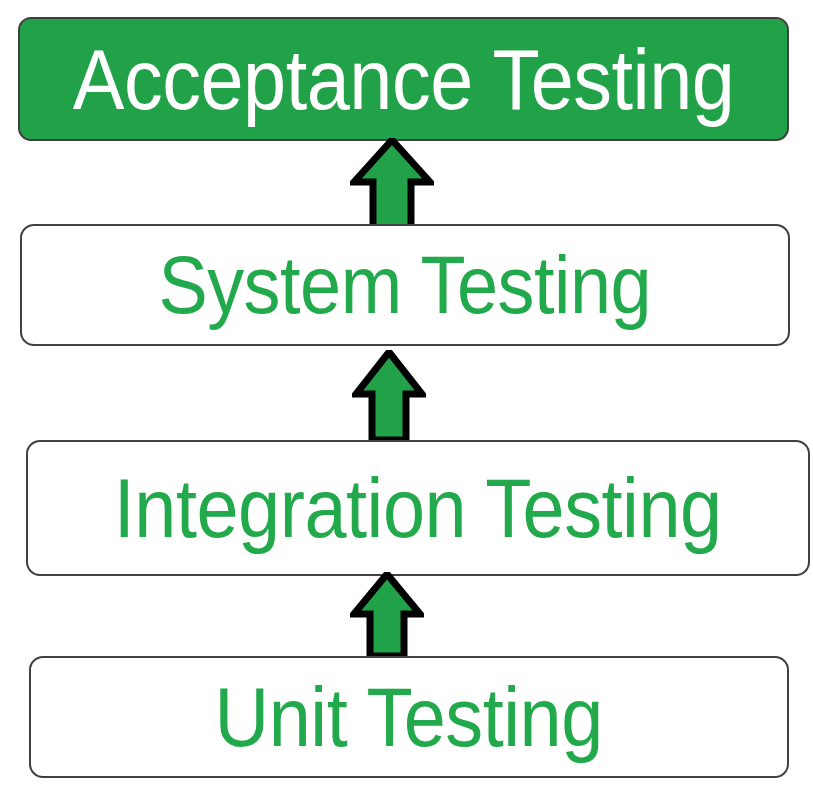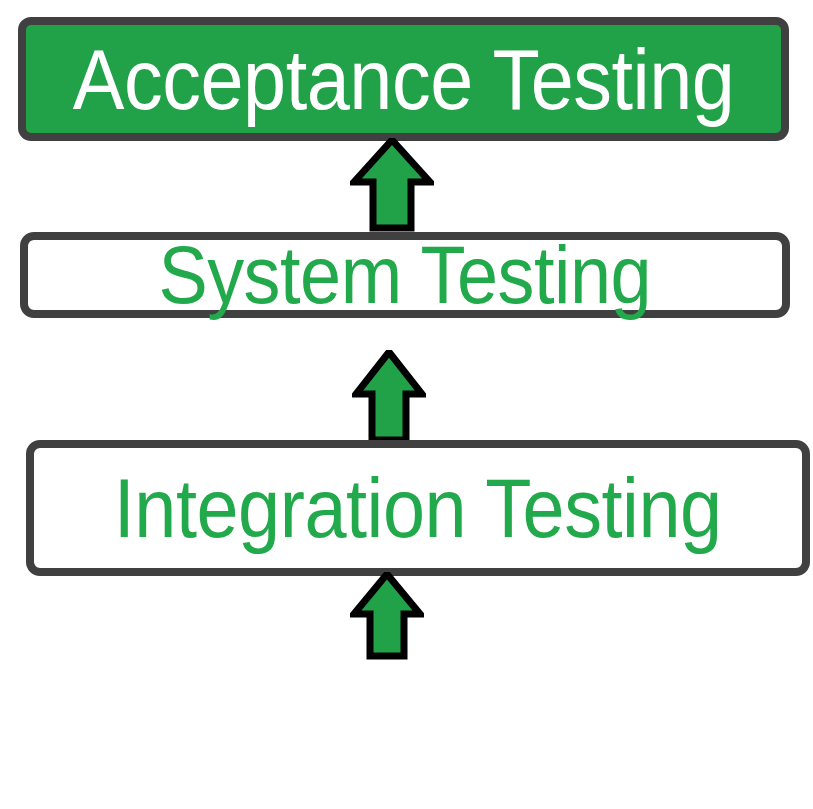--- a/index.html
+++ b/index.html
@@ -13,21 +13,21 @@
   #canvas {
     position: relative;
     width: 813px;
     height: 809px;
     background: #ffffff;
     overflow: hidden;
   }
   .tier {
     position: absolute;
     box-sizing: border-box;
-    border: 8px solid #404040;
+    border: 2px solid #404040;
     border-radius: 14px;
     background: #ffffff;
     display: flex;
     align-items: center;
     justify-content: center;
     text-align: center;
   }
   .tier-label {
     font-family: "Liberation Sans", sans-serif;
     font-weight: 400;
@@ -46,23 +46,23 @@
     border-radius: 13px;
   }
   #tier-acceptance .tier-label {
     color: #ffffff;
     font-size: 86px;
     line-height: 86px;
   }
   
   #tier-system {
     left: 20px;
-    top: 232px;
+    top: 224px;
     width: 770px;
-    height: 86px;
+    height: 122px;
   }
   #tier-system .tier-label {
     color: #22A94B;
     font-size: 82px;
     line-height: 82px;
   }
   
   #tier-integration {
     left: 26px;
     top: 440px;
@@ -131,14 +131,17 @@
   </svg>
 
   <div class="tier" id="tier-integration">
     <span class="tier-label">Integration Testing</span>
   </div>
 
   <svg class="arrow" id="arrow-unit-to-integration" viewBox="0 0 74 88" preserveAspectRatio="none">
     <polygon points="37,2 70,42 54,42 54,84 20,84 20,42 4,42" fill="#22A248" stroke="#000000" stroke-width="7" stroke-linejoin="miter"></polygon>
   </svg>
 
+  <div class="tier" id="tier-unit">
+    <span class="tier-label">Unit Testing</span>
+  </div>
 
 </div>
 
 </body></html>

